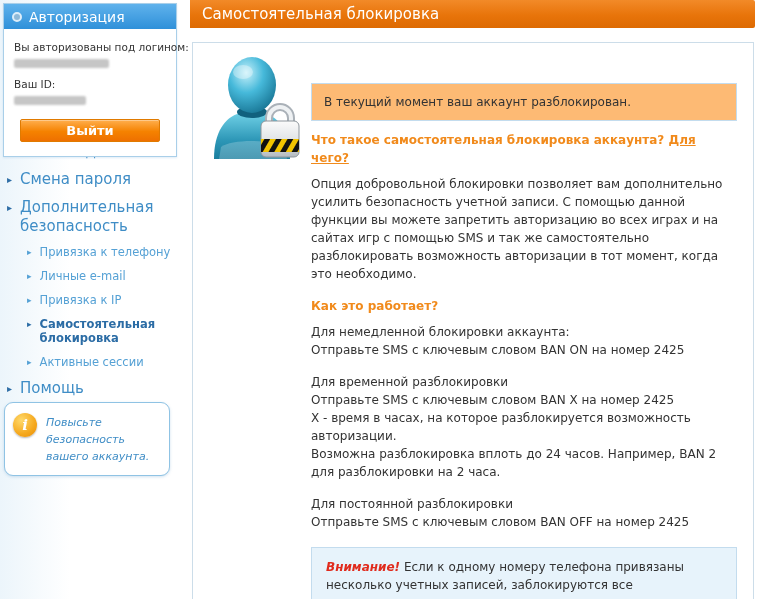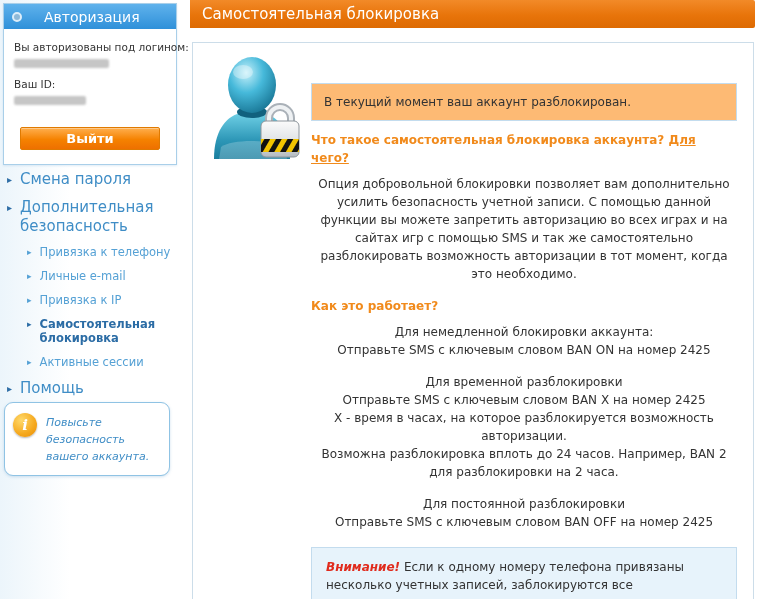--- a/index.html
+++ b/index.html
@@ -9,29 +9,29 @@
   }
   body::before{
     content:""; position:absolute; left:0; top:0; bottom:0; width:70px;
     background:linear-gradient(90deg,#ecf5fb,rgba(255,255,255,0)); z-index:0;
   }
 
   
   .auth-box{ position:absolute; left:3px; top:3px; width:172px; background:#fff;
     border:1px solid #a9cfe9; z-index:2; box-shadow:0 1px 2px rgba(130,180,220,.25); }
   .auth-header{ height:25px; background:linear-gradient(#5fb2ec,#2f90d9); color:#fff;
-    font-size:14px; display:flex; align-items:center; padding:0 8px; gap:22px; }
+    font-size:14px; display:flex; align-items:center; padding:0 8px; gap:7px; }
   .auth-bullet{ width:10px; height:10px; border-radius:50%; background:#8fb9d8;
     border:2px solid #dcedf9; box-sizing:border-box; flex:0 0 auto; }
   .auth-body{ padding:9px 10px 4px; }
   .auth-label{ font-size:10.5px; color:#333; margin:3px 0 6px; white-space:nowrap; }
   .redacted{ width:95px; height:9px; border-radius:2px; background:#c6c6c6;
     filter:blur(1.3px); margin:2px 0 10px; }
   .redacted.id{ width:72px; }
-  .logout-btn{ display:block; width:140px; height:23px; margin:22px auto 10px;
+  .logout-btn{ display:block; width:140px; height:23px; margin:14px auto 10px;
     background:linear-gradient(#ffaf4e,#f58200 55%,#ee7000);
     border:1px solid #e07a00; border-radius:2px; color:#fff; font-weight:bold;
     font-size:13px; font-family:inherit; cursor:pointer;
     box-shadow:inset 0 1px 0 rgba(255,255,255,.35); }
 
   
   .nav{ position:absolute; left:3px; top:142px; width:176px; z-index:1; }
   .nav-item{ display:flex; gap:8px; margin-bottom:9px; cursor:pointer; }
   .nav-item .bullet{ flex:0 0 auto; }
   .nav-item.lvl1{ padding-left:4px; font-size:15px; line-height:19px; color:#3f8dc6; }
@@ -60,21 +60,21 @@
     color:#fff; font-size:15px; line-height:28px; padding-left:12px;
     border-radius:0 2px 2px 0; z-index:1; }
   .content-box{ position:absolute; left:192px; top:42px; width:562px; height:600px;
     box-sizing:border-box; background:#fff; border:1px solid #ccdde9; z-index:1; }
   .avatar{ position:absolute; left:16px; top:12px; }
   .text-col{ margin:40px 16px 0 118px; font-size:12px; line-height:18px; color:#333; }
 
   .status-box{ background:#fdba74; border:1px solid #c3dcee; padding:9px 12px; margin-bottom:6px; }
   .warning-box{ background:#e7f3fb; border:1px solid #c3dcee; padding:10px 14px; margin:16px 0; }
   .heading{ color:#f18a1b; font-weight:bold; margin:10px 0 8px; }
-  .para{ margin:0 0 14px;text-align:center; }
+  .para{ margin:0 0 14px; }
   .seg-bold{ font-weight:normal; }
   .seg-red-bold{ color:#e02b1d; font-weight:bold;font-style:italic; }
   a.seg-link-orange{ color:#f18a1b; font-weight:bold; text-decoration:underline; cursor:pointer; }
 </style>
 </head>
 <body>
 
 <div class="auth-box">
   <div class="auth-header">
     <span class="auth-bullet"></span>

